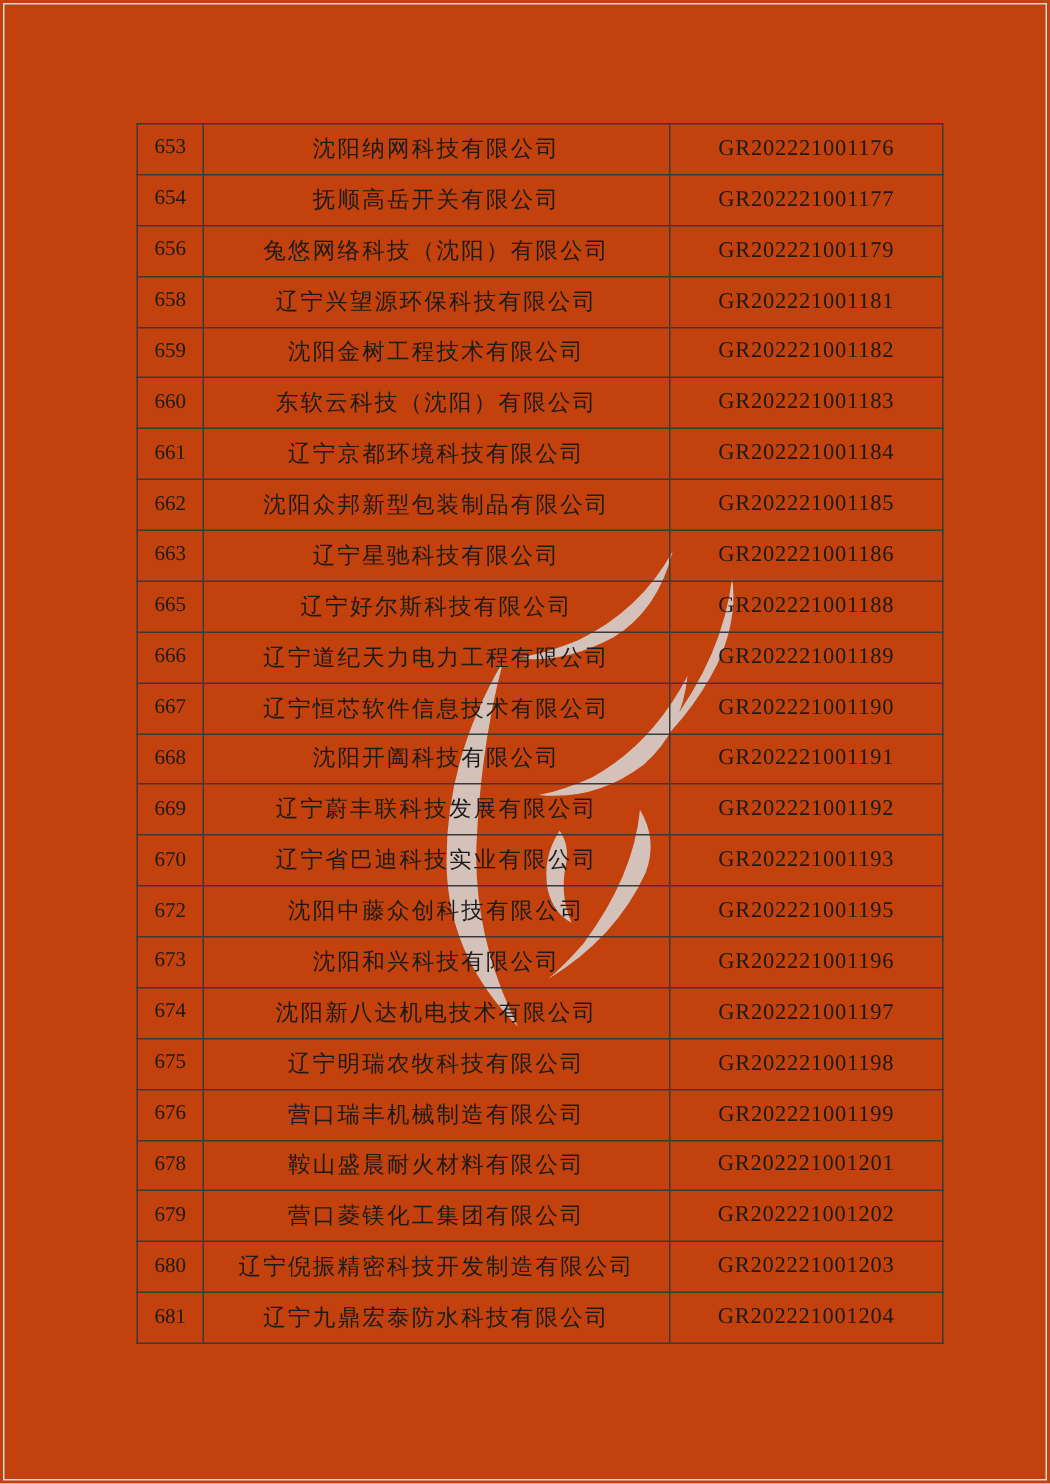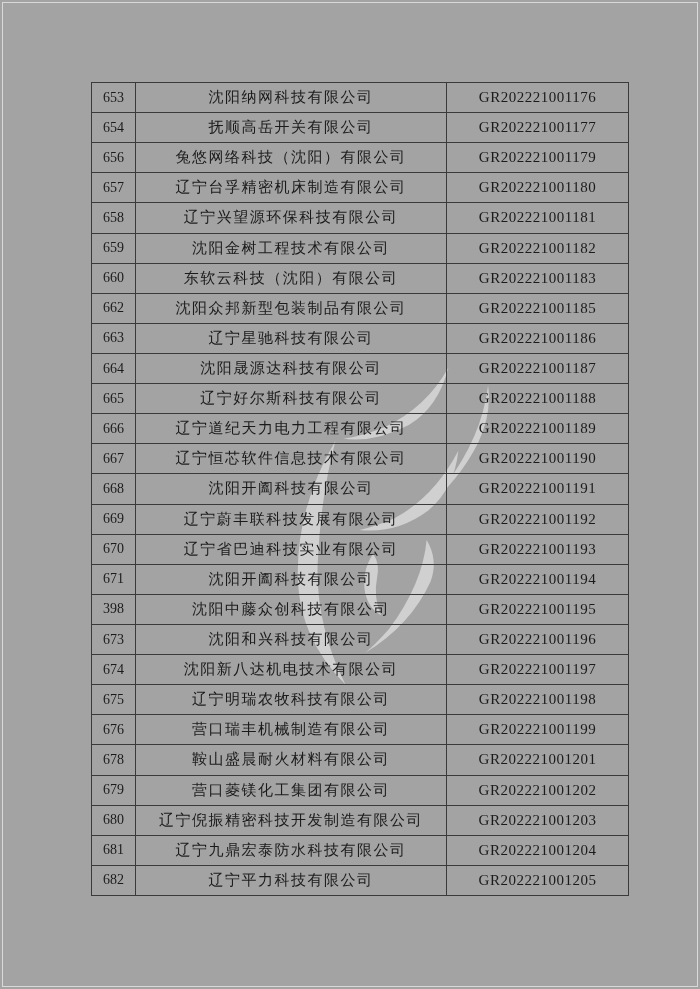--- a/index.html
+++ b/index.html
@@ -1,20 +1,20 @@
 <!DOCTYPE html>
 <html><head>
 <meta charset="utf-8">
 <style>
   html, body { margin: 0; padding: 0; background: #ffffff; }
   .page {
     position: relative;
     width: 700px;
     height: 989px;
-    background: #a3a3a3;
+    background: #c2410c;
     overflow: hidden;
     font-family: "Liberation Serif", "DejaVu Serif", serif;
   }
   .page-edge {
     position: absolute;
     inset: 2px;
     border: 1px solid #d9d9d9;
     pointer-events: none;
   }
   .watermark {
@@ -76,53 +76,48 @@
           <td class="col-no">654</td>
           <td class="col-name">抚顺高岳开关有限公司</td>
           <td class="col-code">GR202221001177</td>
         </tr>
         <tr>
           <td class="col-no">656</td>
           <td class="col-name">兔悠网络科技（沈阳）有限公司</td>
           <td class="col-code">GR202221001179</td>
         </tr>
         <tr>
-          <td class="col-no">657</td>
-          <td class="col-name">辽宁台孚精密机床制造有限公司</td>
-          <td class="col-code">GR202221001180</td>
-        </tr>
-        <tr>
           <td class="col-no">658</td>
           <td class="col-name">辽宁兴望源环保科技有限公司</td>
           <td class="col-code">GR202221001181</td>
         </tr>
         <tr>
           <td class="col-no">659</td>
           <td class="col-name">沈阳金树工程技术有限公司</td>
           <td class="col-code">GR202221001182</td>
         </tr>
         <tr>
           <td class="col-no">660</td>
           <td class="col-name">东软云科技（沈阳）有限公司</td>
           <td class="col-code">GR202221001183</td>
         </tr>
         <tr>
+          <td class="col-no">661</td>
+          <td class="col-name">辽宁京都环境科技有限公司</td>
+          <td class="col-code">GR202221001184</td>
+        </tr>
+        <tr>
           <td class="col-no">662</td>
           <td class="col-name">沈阳众邦新型包装制品有限公司</td>
           <td class="col-code">GR202221001185</td>
         </tr>
         <tr>
           <td class="col-no">663</td>
           <td class="col-name">辽宁星驰科技有限公司</td>
           <td class="col-code">GR202221001186</td>
-        </tr>
-        <tr>
-          <td class="col-no">664</td>
-          <td class="col-name">沈阳晟源达科技有限公司</td>
-          <td class="col-code">GR202221001187</td>
         </tr>
         <tr>
           <td class="col-no">665</td>
           <td class="col-name">辽宁好尔斯科技有限公司</td>
           <td class="col-code">GR202221001188</td>
         </tr>
         <tr>
           <td class="col-no">666</td>
           <td class="col-name">辽宁道纪天力电力工程有限公司</td>
           <td class="col-code">GR202221001189</td>
@@ -141,26 +136,21 @@
           <td class="col-no">669</td>
           <td class="col-name">辽宁蔚丰联科技发展有限公司</td>
           <td class="col-code">GR202221001192</td>
         </tr>
         <tr>
           <td class="col-no">670</td>
           <td class="col-name">辽宁省巴迪科技实业有限公司</td>
           <td class="col-code">GR202221001193</td>
         </tr>
         <tr>
-          <td class="col-no">671</td>
-          <td class="col-name">沈阳开阖科技有限公司</td>
-          <td class="col-code">GR202221001194</td>
-        </tr>
-        <tr>
-          <td class="col-no">398</td>
+          <td class="col-no">672</td>
           <td class="col-name">沈阳中藤众创科技有限公司</td>
           <td class="col-code">GR202221001195</td>
         </tr>
         <tr>
           <td class="col-no">673</td>
           <td class="col-name">沈阳和兴科技有限公司</td>
           <td class="col-code">GR202221001196</td>
         </tr>
         <tr>
           <td class="col-no">674</td>
@@ -190,21 +180,16 @@
         <tr>
           <td class="col-no">680</td>
           <td class="col-name">辽宁倪振精密科技开发制造有限公司</td>
           <td class="col-code">GR202221001203</td>
         </tr>
         <tr>
           <td class="col-no">681</td>
           <td class="col-name">辽宁九鼎宏泰防水科技有限公司</td>
           <td class="col-code">GR202221001204</td>
         </tr>
-        <tr>
-          <td class="col-no">682</td>
-          <td class="col-name">辽宁平力科技有限公司</td>
-          <td class="col-code">GR202221001205</td>
-        </tr>
       </tbody>
   </table>
 
 </div>
 
 </body></html>

